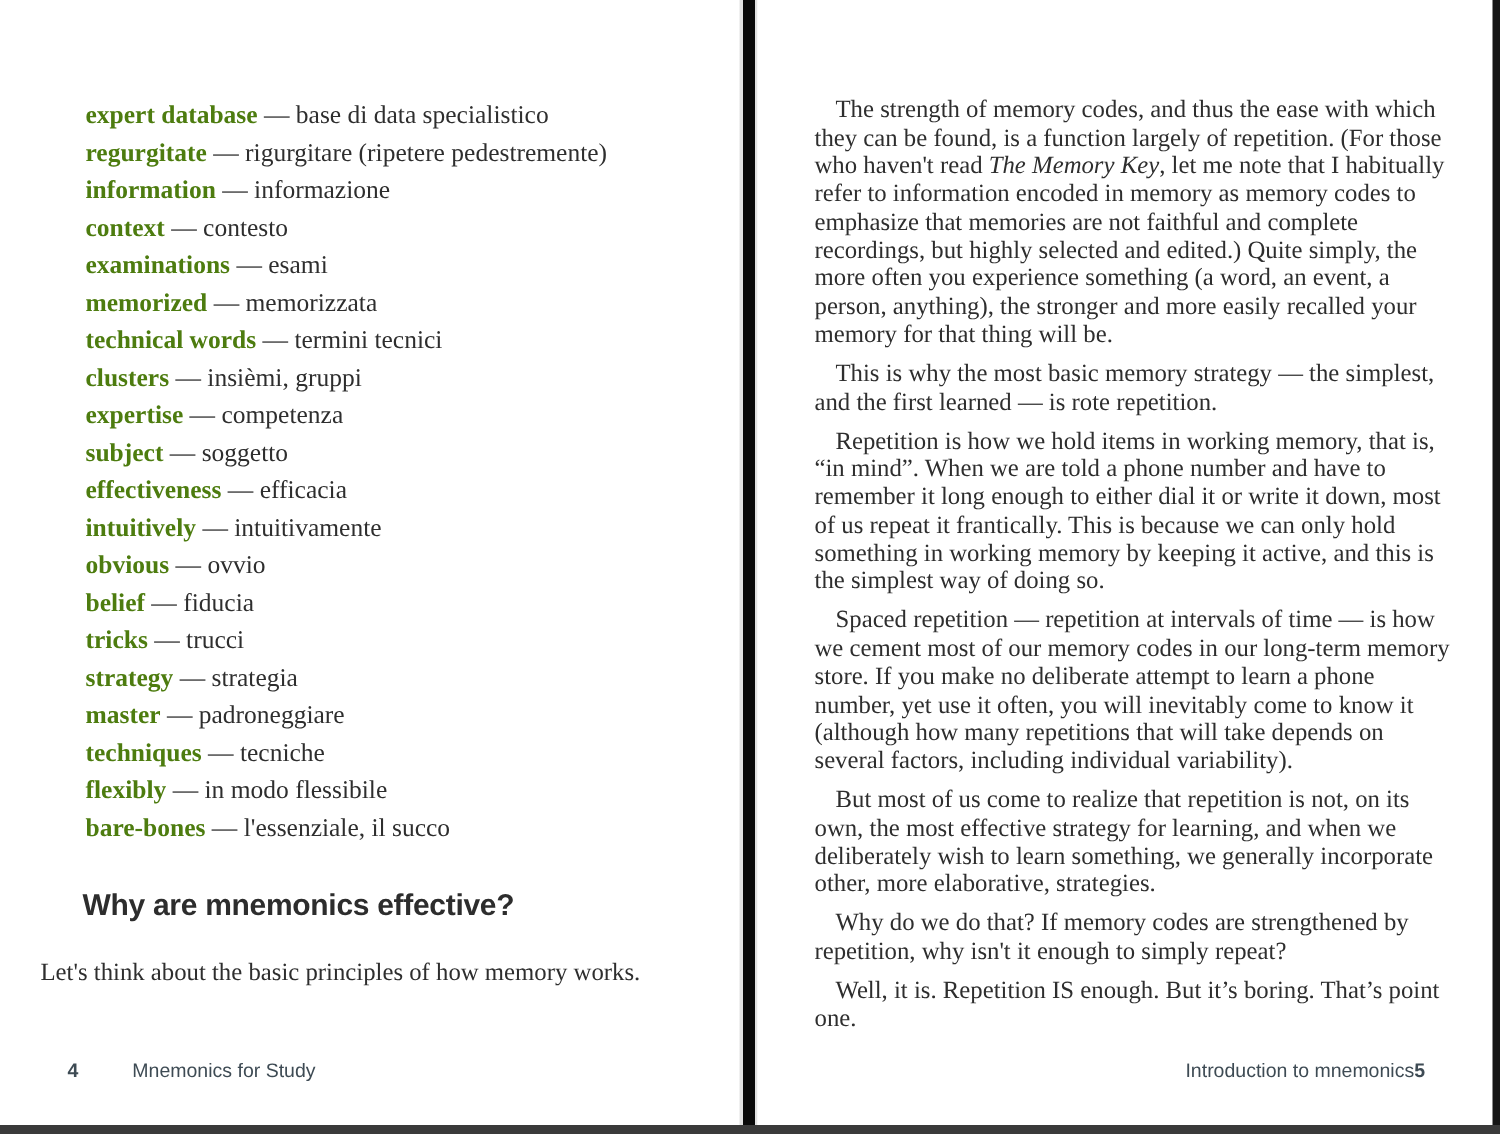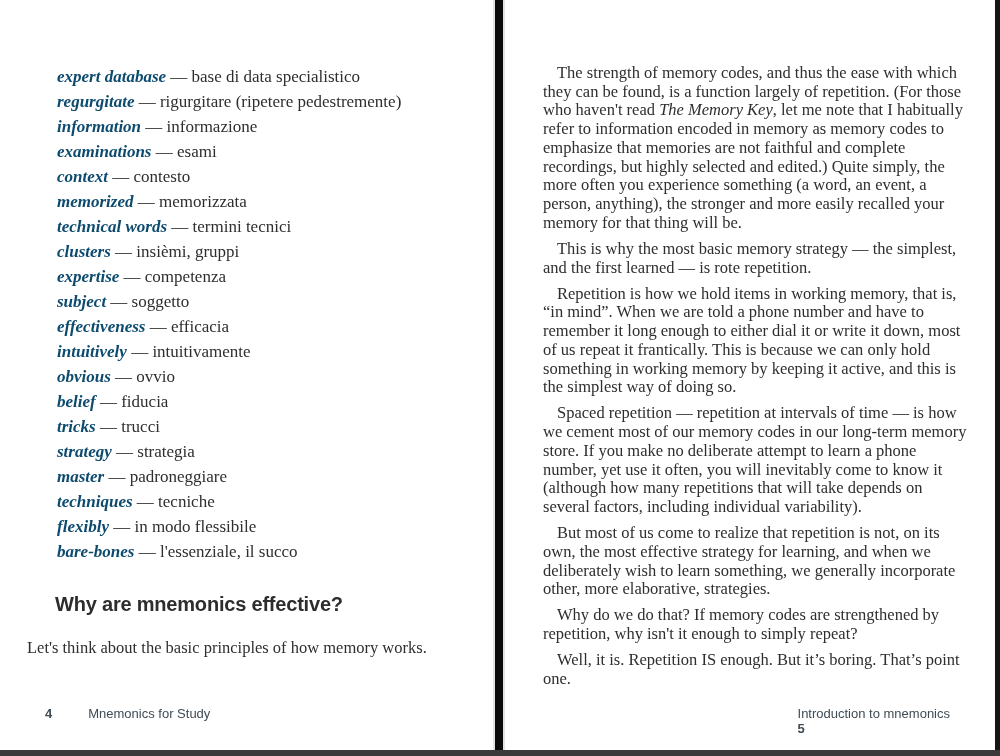--- a/index.html
+++ b/index.html
@@ -32,21 +32,21 @@
   .right-bar{position:absolute;top:0;right:0;width:5px;height:756px;background:var(--frame-right);}
   .bottom-bar{position:absolute;bottom:0;left:0;width:1000px;height:6px;background:var(--frame-bottom);}
 
   
   .vocab{
     list-style:none;
     padding:64px 0 0 57px;
     font-size:17px;
     line-height:25px;
   }
-  .vocab li b{color:#0c4a6e;font-weight:bold;font-style:italic;}
+  .vocab li b{color:#4d7c0f;font-weight:bold;}
   .section-heading{
     font-family:"Liberation Sans", sans-serif;
     font-weight:bold;
     font-size:20px;
     line-height:28px;
     color:#2d2d2d;
     margin:26px 0 0 55px;
     letter-spacing:-0.2px;
   }
   .intro{
@@ -73,35 +73,35 @@
   .footer{
     position:absolute;
     top:706px;
     font-family:"Liberation Sans", sans-serif;
     font-size:13px;
     color:var(--footer-text);
     display:flex;
     align-items:baseline;
   }
   .footer-left{left:45px;gap:36px;}
-  .footer-right{right:46px;flex-direction:column;}
+  .footer-right{right:46px;}
   .pagenum{font-weight:600;}
 </style>
 </head>
 <body>
 
 <div class="spread">
 
   <div class="page page-left">
     <ul class="vocab" id="vocab-list">
         <li><b>expert database</b><span> — base di data specialistico</span></li>
         <li><b>regurgitate</b><span> — rigurgitare (ripetere pedestremente)</span></li>
         <li><b>information</b><span> — informazione</span></li>
+        <li><b>context</b><span> — contesto</span></li>
         <li><b>examinations</b><span> — esami</span></li>
-        <li><b>context</b><span> — contesto</span></li>
         <li><b>memorized</b><span> — memorizzata</span></li>
         <li><b>technical words</b><span> — termini tecnici</span></li>
         <li><b>clusters</b><span> — insièmi, gruppi</span></li>
         <li><b>expertise</b><span> — competenza</span></li>
         <li><b>subject</b><span> — soggetto</span></li>
         <li><b>effectiveness</b><span> — efficacia</span></li>
         <li><b>intuitively</b><span> — intuitivamente</span></li>
         <li><b>obvious</b><span> — ovvio</span></li>
         <li><b>belief</b><span> — fiducia</span></li>
         <li><b>tricks</b><span> — trucci</span></li>

